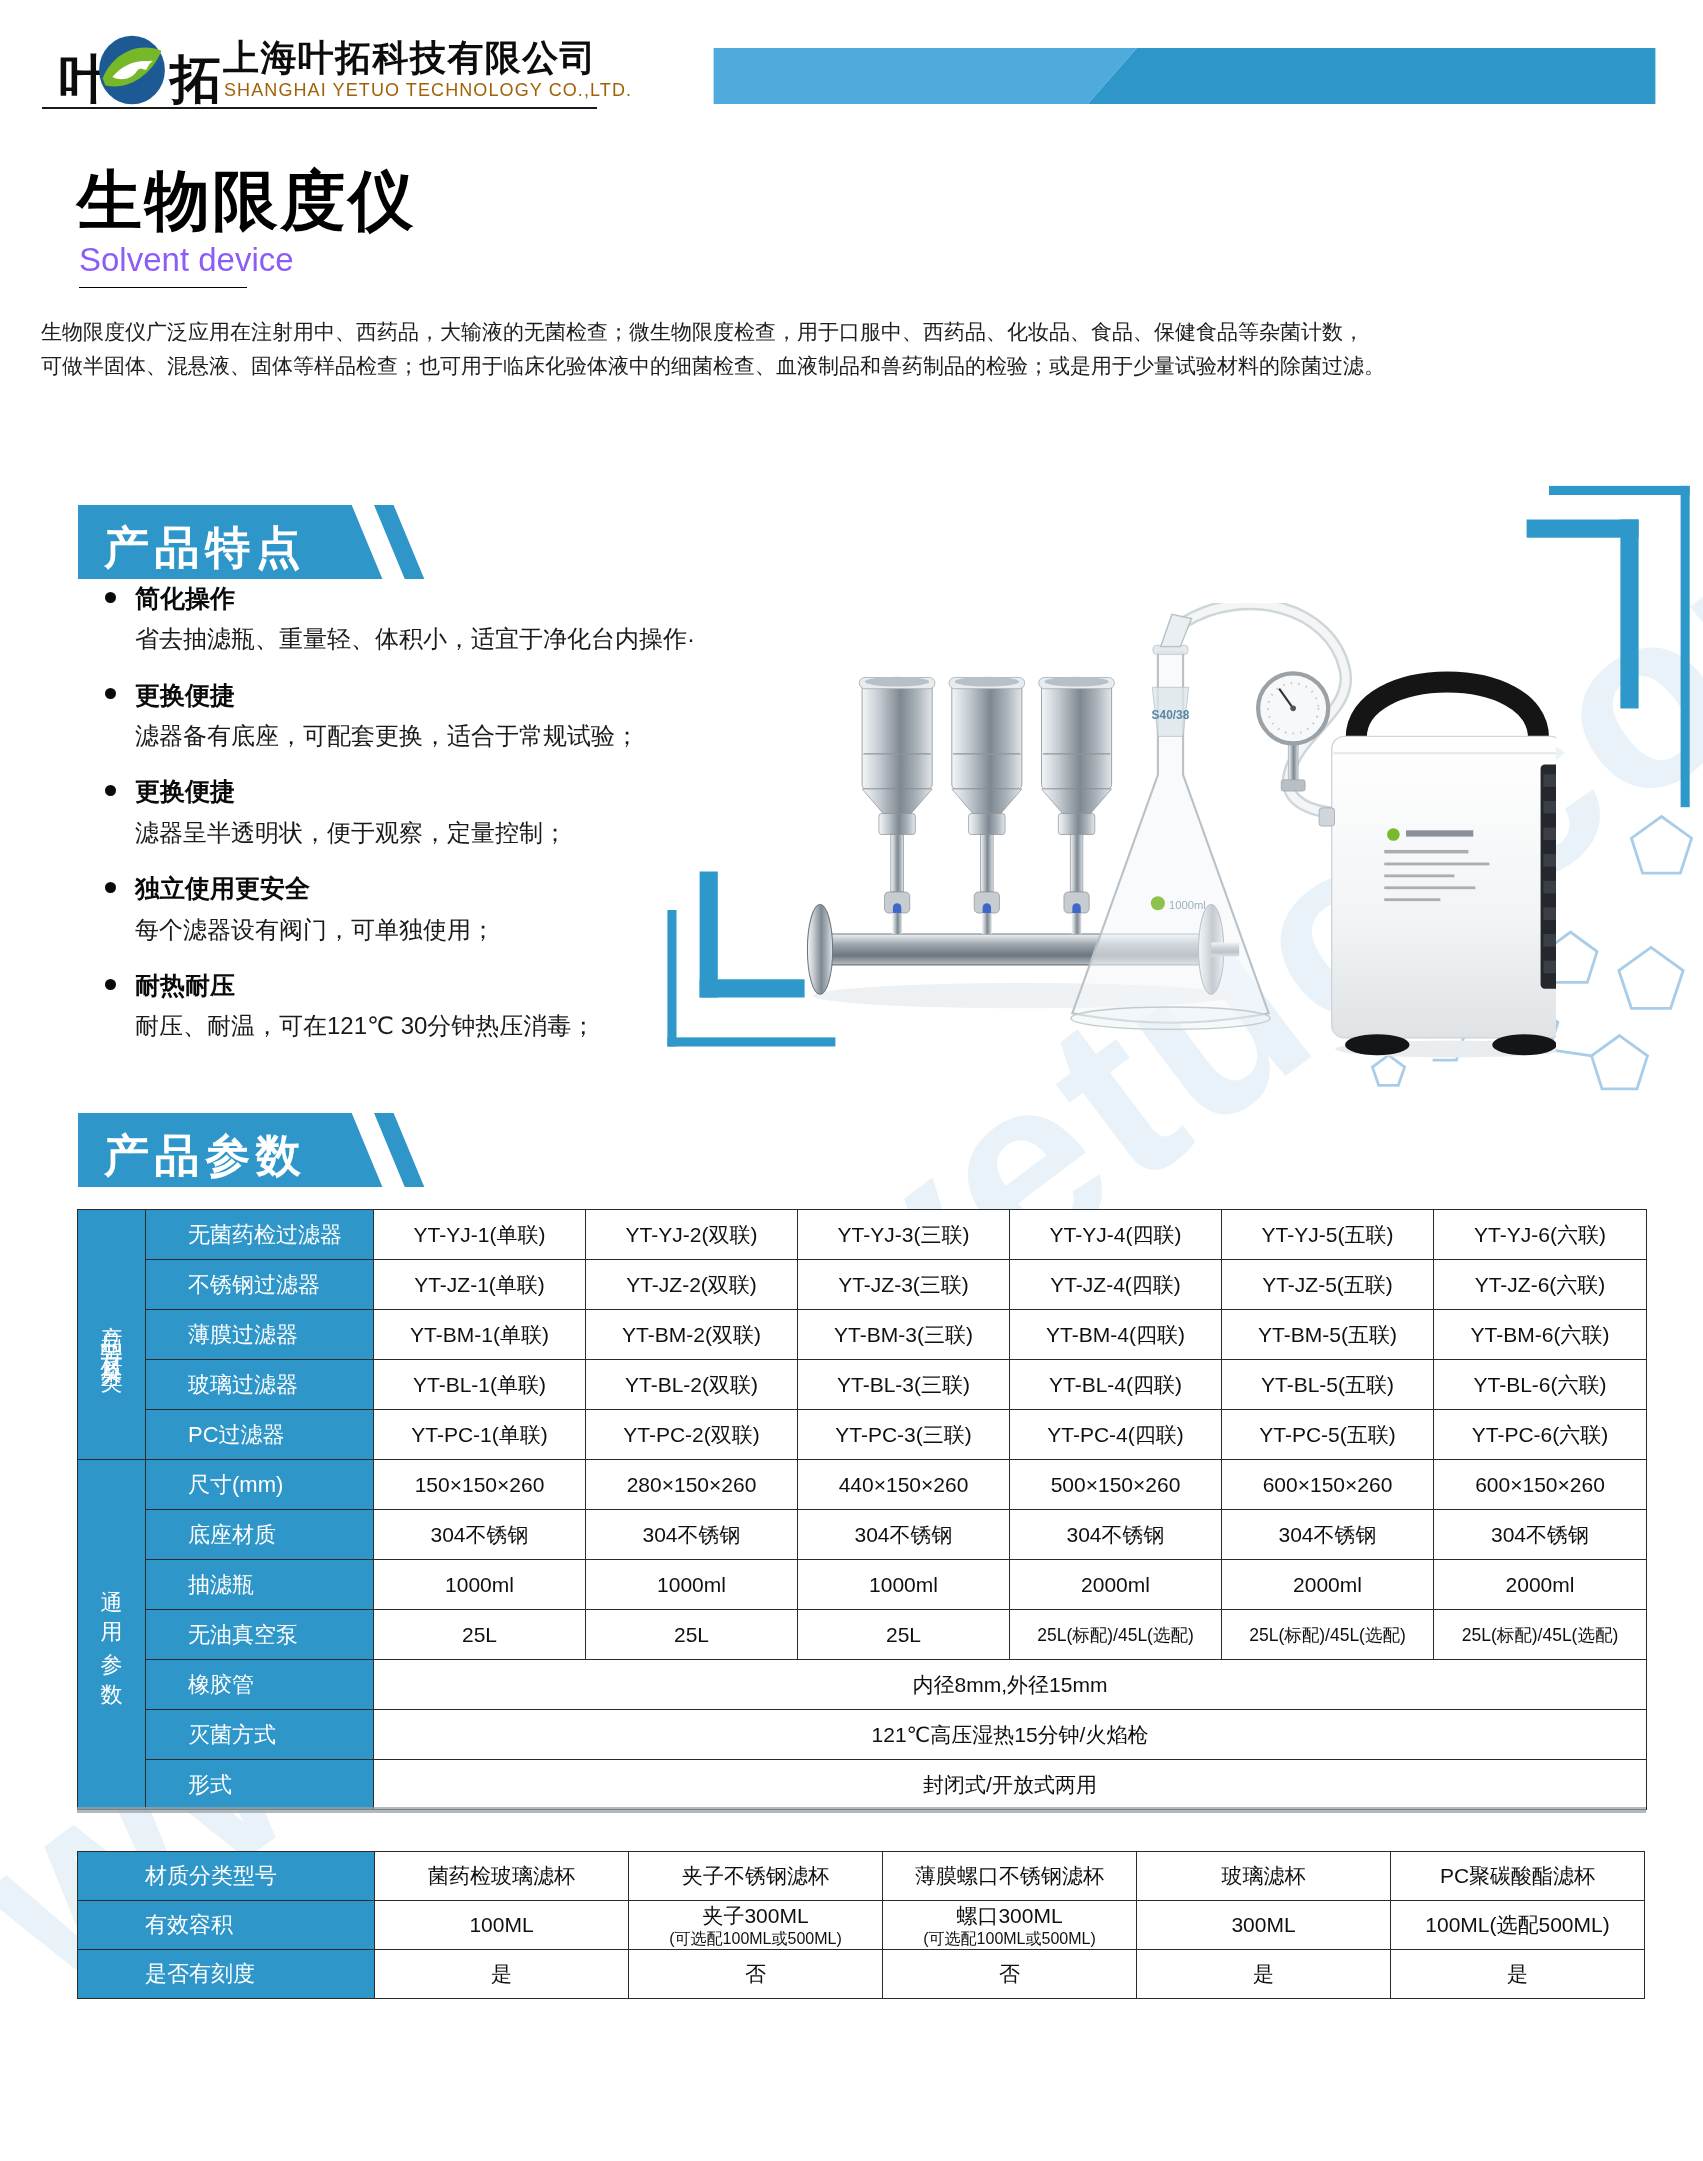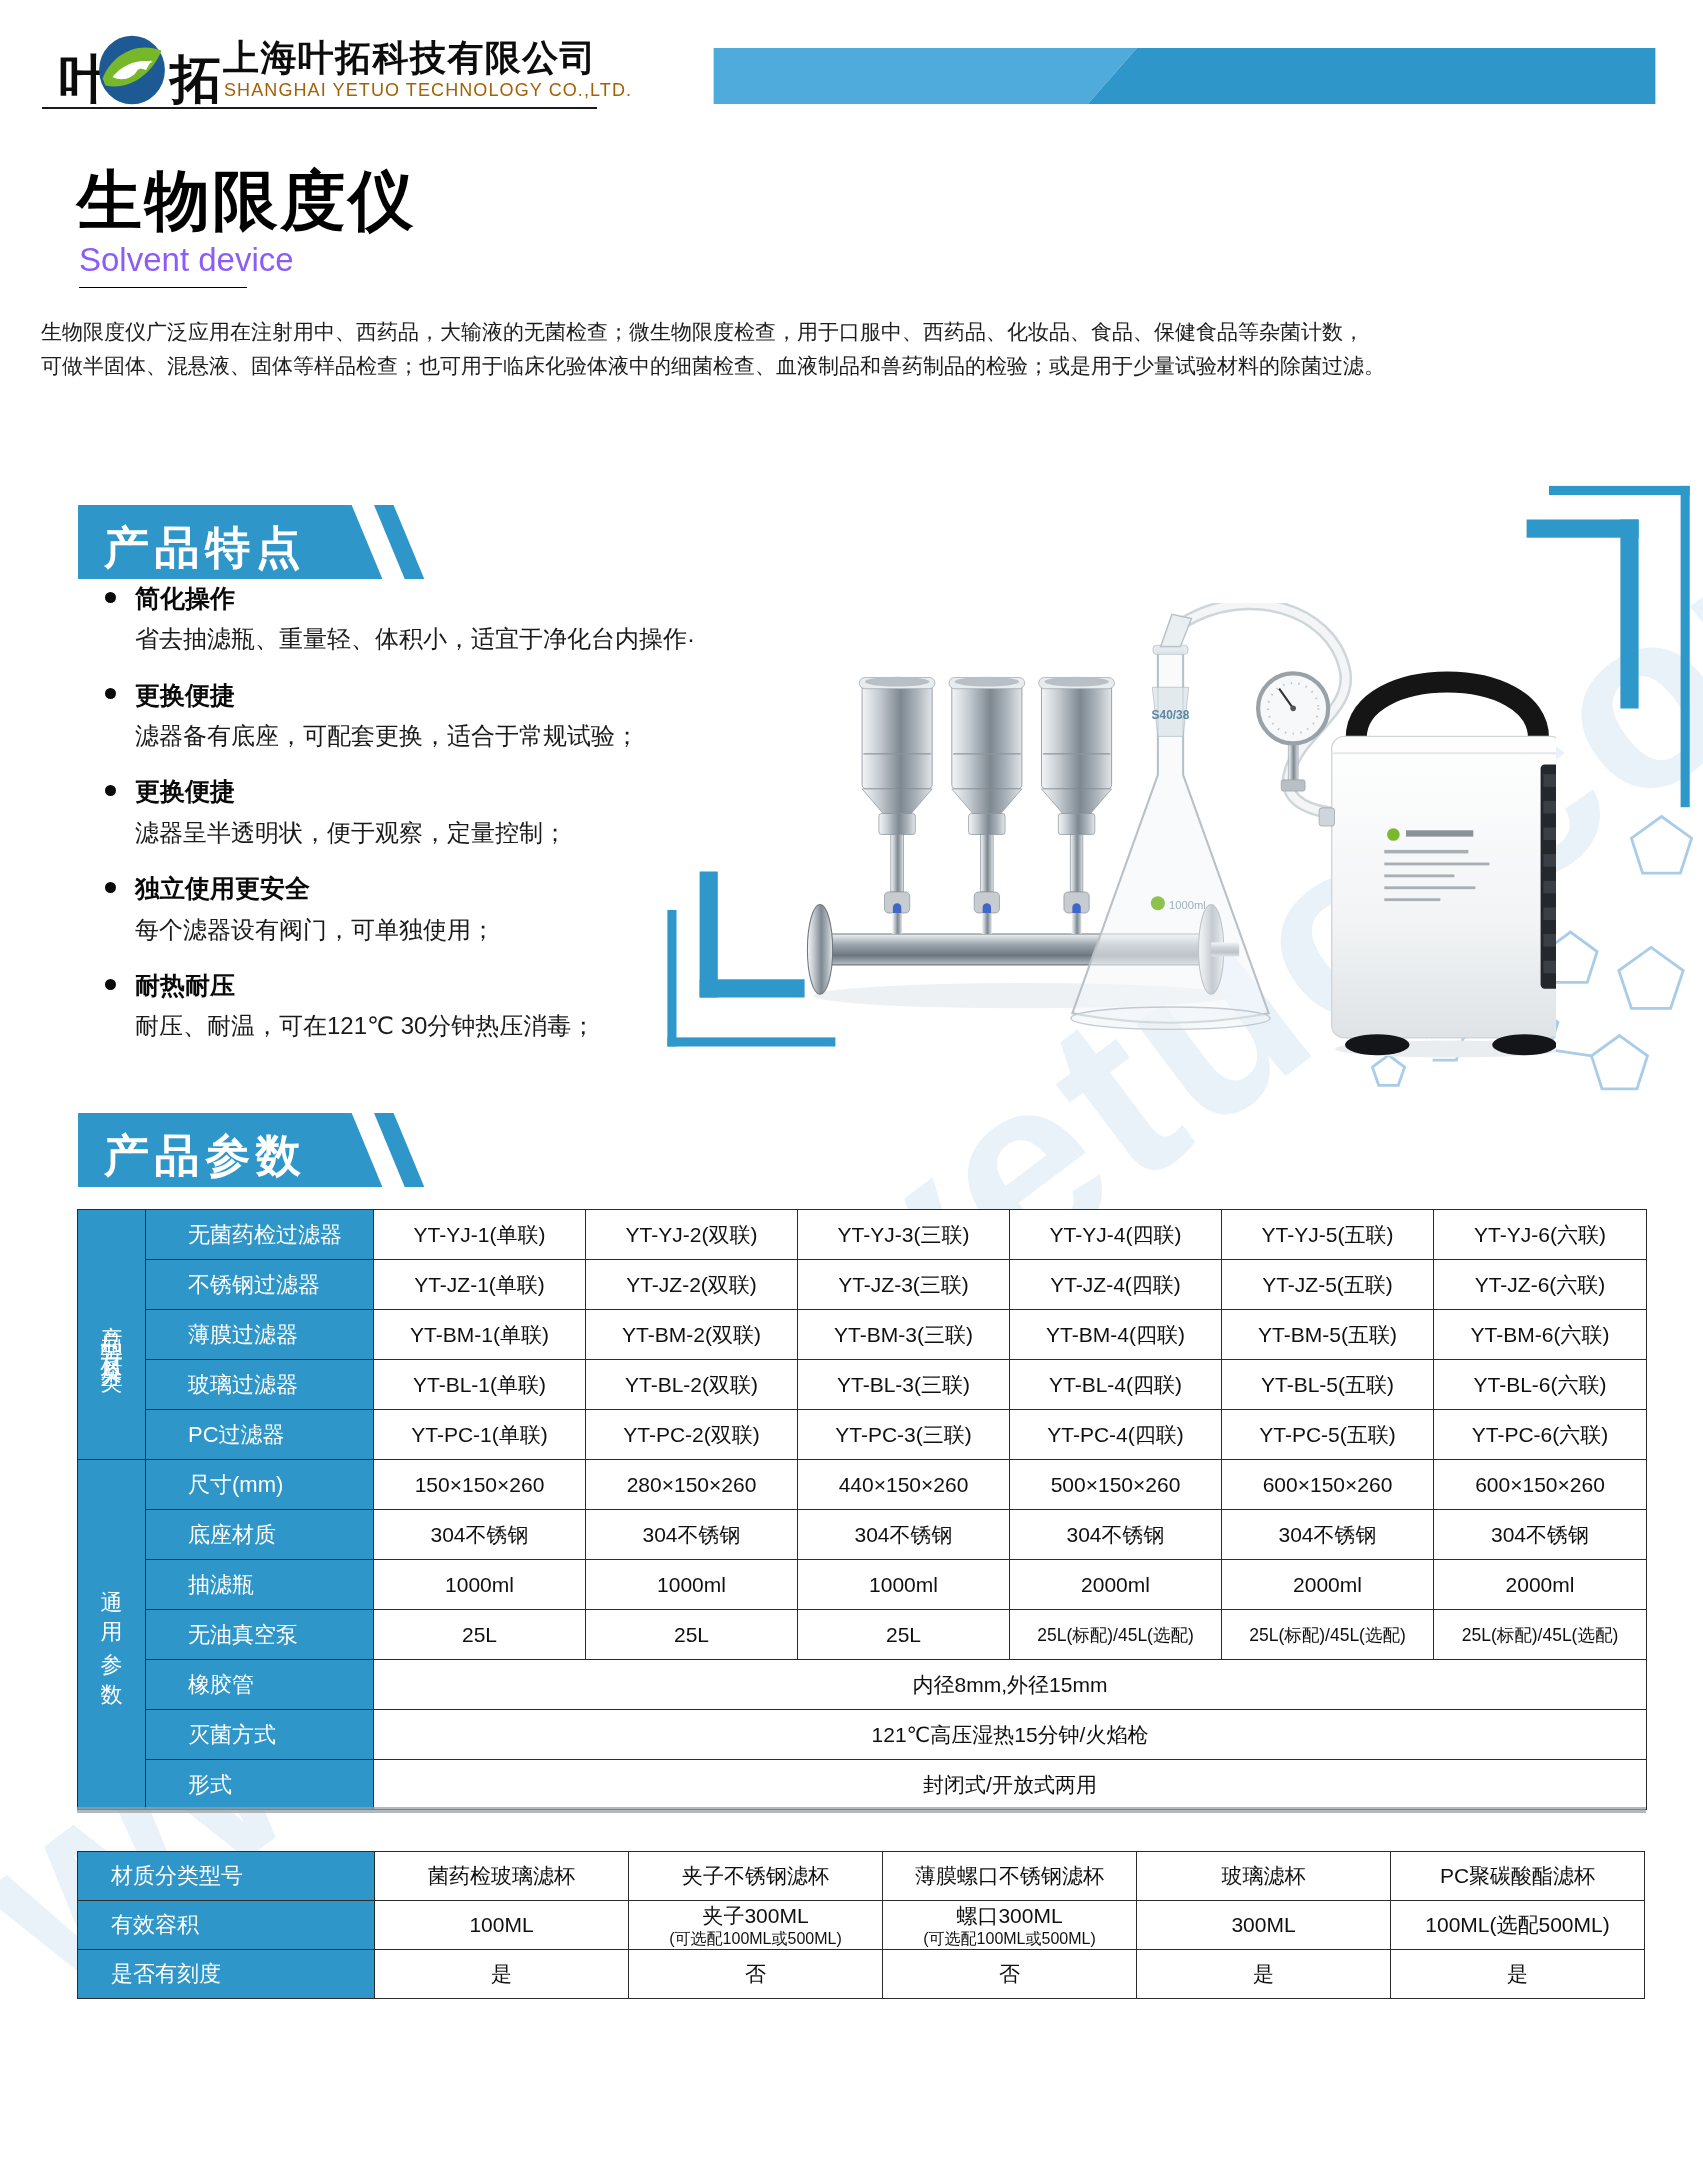--- a/index.html
+++ b/index.html
@@ -32,21 +32,21 @@
   .sec-head .txt{position:absolute;left:27px;top:12.6px;font-size:45px;font-weight:700;color:#fff;letter-spacing:5.6px;}
   
   .feat-dot{width:11.2px;height:11.2px;border-radius:50%;background:#0a0a0a;left:105px;}
   .feat-title{left:135px;font-size:25px;font-weight:700;color:#0a0a0a;}
   .feat-desc{left:135px;font-size:24px;color:#1a1a1a;}
   
   table.spec{border-collapse:collapse;table-layout:fixed;background:#fff;}
   table.spec td{border:1.4px solid #2b2b2b;overflow:hidden;}
   td.blue{background:#2e96c8;color:#ffffff;}
   td.lbl{font-size:22px;text-align:left;padding-left:42px;}
-  td.lbl2{font-size:22px;text-align:left;padding-left:33px;margin-top:15px;}
+  td.lbl2{font-size:22px;text-align:left;padding-left:67px;margin-top:15px;}
   td.val{font-size:21px;text-align:center;color:#101010;}
   td.tight{font-size:17.5px;}
   td.vcell{vertical-align:middle;text-align:center;padding:0;}
   td.vcell .vtxt{writing-mode:vertical-rl;text-orientation:upright;font-size:22px;margin:0 auto;}
   .vsp1{letter-spacing:6.3px;}
   .vsp2{letter-spacing:31px;}
   .sub{font-size:16px;line-height:18px;color:#101010;}
   #ptable-shadow{left:77px;top:1807px;width:1569px;height:6.3px;background:#99a0a5;opacity:.75;}
 </style>
 </head>

